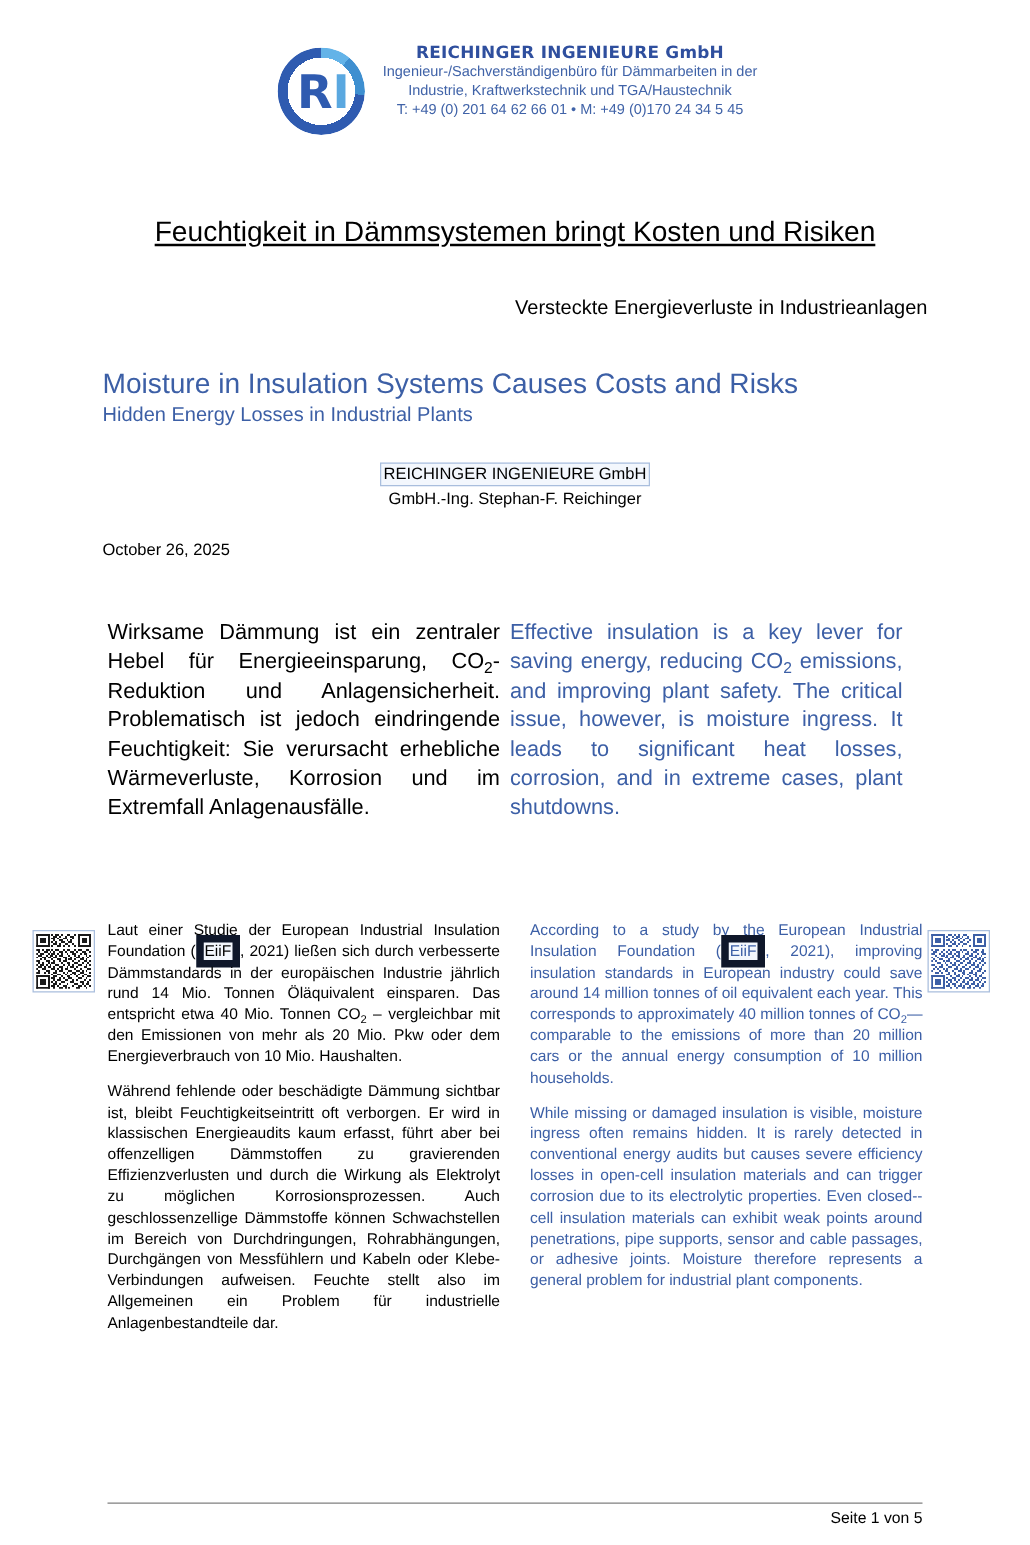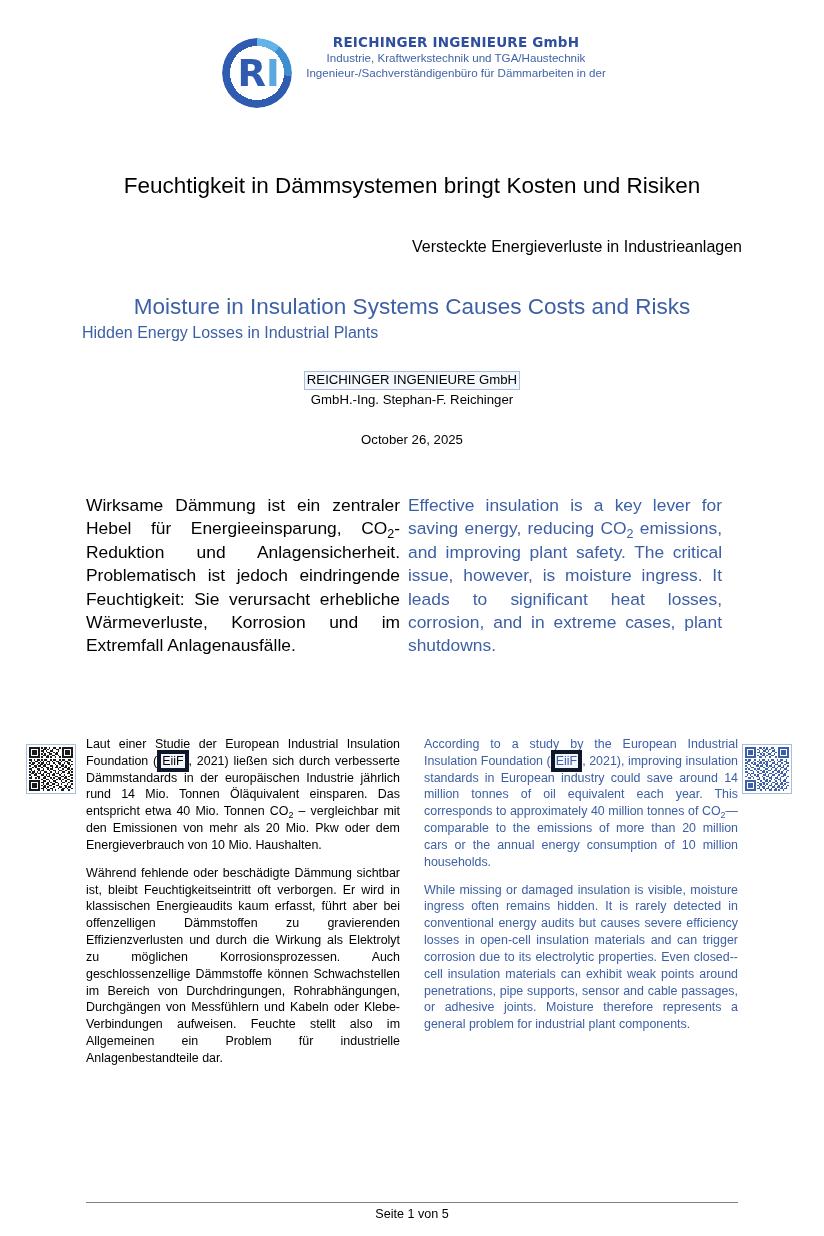--- a/index.html
+++ b/index.html
@@ -98,37 +98,37 @@
   
   .title-de {
     position: absolute;
     left: 82px;
     top: 170px;
     width: 660px;
     text-align: center;
     font-size: 22.5px;
     line-height: 1.42;
     color: #000;
+    text-decoration: underline;
   }
   .subtitle-de {
     position: absolute;
     left: 82px;
     top: 237px;
     width: 660px;
     text-align: right;
     font-size: 16px;
     line-height: 1.3;
     color: #000;
   }
   .title-en {
     position: absolute;
     left: 82px;
     top: 292px;
     width: 660px;
-    text-align: center;
     font-size: 22.5px;
     line-height: 1.3;
     color: #3c5fa6;
   }
   .subtitle-en {
     position: absolute;
     left: 82px;
     top: 323px;
     width: 660px;
     font-size: 16px;
@@ -157,21 +157,20 @@
     font-size: 13.2px;
     line-height: 1.35;
     color: #000;
     margin-top: 1px;
   }
   .doc-date {
     position: absolute;
     left: 82px;
     top: 432px;
     width: 660px;
-    text-align: center;
     font-size: 13.2px;
     color: #000;
   }
 
   
   .abstract-row {
     position: absolute;
     left: 86px;
     top: 494px;
     width: 652px;
@@ -205,21 +204,21 @@
     font-size: 12.45px;
     line-height: 1.352;
   }
   .body-de { color: #000000; }
   .body-en { color: #3c5fa6; }
   .body-col p { margin: 0 0 11px 0; }
   .body-col p:last-child { margin-bottom: 17px; }
 
   
   .linkbox {
-    border: 4px solid #0f172a;
+    border: 6px solid #0f172a;
     background: #f3f7fd;
     padding: 0 1px;
   }
   .linkbox.en { color: #3c5fa6; }
 
   sub { font-size: 0.72em; line-height: 0; }
 
   
   .qr {
     position: absolute;
@@ -241,42 +240,43 @@
     top: 1202px;
     width: 652px;
     height: 1px;
     background: #808080;
   }
   .footer-text {
     position: absolute;
     left: 86px;
     top: 1207px;
     width: 652px;
-    text-align: center;
+    text-align: right;
     font-size: 12.6px;
     color: #000;
   }
 </style>
 </head>
 <body>
 
 <div class="page">
 
   <div class="letterhead">
     <div class="logo-wrap">
       <div class="logo-ring"></div>
       <div class="logo-letters">
         <span class="lr">R</span>
           <span class="li">I</span>
       </div>
     </div>
     <div class="lh-text">
       <div class="lh-company">REICHINGER INGENIEURE GmbH</div>
+      <div class="lh-line">Ingenieur-/Sachverständigenbüro für Dämmarbeiten in der</div>
       <div class="lh-line">Industrie, Kraftwerkstechnik und TGA/Haustechnik</div>
-      <div class="lh-line">Ingenieur-/Sachverständigenbüro für Dämmarbeiten in der</div>
+      <div class="lh-line">T: +49 (0) 201 64 62 66 01 • M: +49 (0)170 24 34 5 45</div>
     </div>
   </div>
 
   <div class="title-de">Feuchtigkeit in Dämmsystemen bringt Kosten und Risiken</div>
   <div class="subtitle-de">Versteckte Energieverluste in Industrieanlagen</div>
   <div class="title-en">Moisture in Insulation Systems Causes Costs and Risks</div>
   <div class="subtitle-en">Hidden Energy Losses in Industrial Plants</div>
 
   <div class="author-block">
     <span class="author-org">REICHINGER INGENIEURE GmbH</span>

